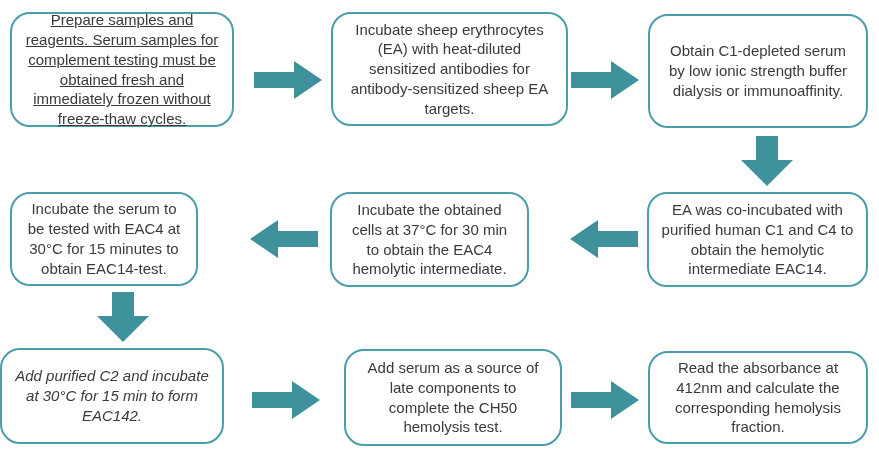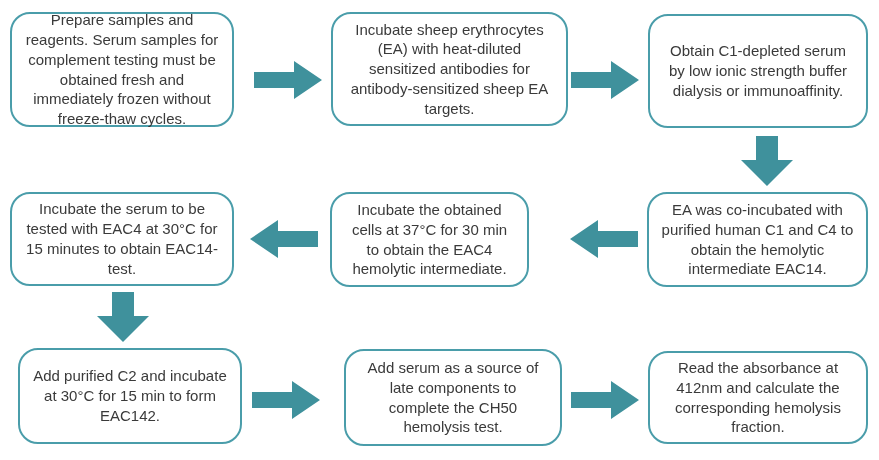--- a/index.html
+++ b/index.html
@@ -31,27 +31,27 @@
     line-height: 1.32;
   }
   .arrow {
     position: absolute;
     display: block;
   }
   .arrow polygon {
     fill: var(--arrow, #3f919c);
   }
   
-  .n1 { left: 10px;  top: 12px;  width: 224px; height: 115px; }
+  .n1 { left: 10px;  top: 12px;  width: 224px; height: 115px; text-decoration: underline; }
   .n2 { left: 331px; top: 12px;  width: 237px; height: 114px; }
   .n3 { left: 648px; top: 14px;  width: 220px; height: 114px; align-items: center; }
   .n4 { left: 647px; top: 192px; width: 221px; height: 95px; }
   .n5 { left: 330px; top: 192px; width: 199px; height: 95px; }
-  .n6 { left: 10px;  top: 192px; width: 224px; height: 94px; }
-  .n7 { left: 18px;  top: 348px; width: 224px; height: 96px; }
+  .n6 { left: 10px;  top: 192px; width: 188px; height: 94px; }
+  .n7 { left: 0;  top: 348px; width: 224px; height: 96px; font-style: italic; }
   .n8 { left: 331px; top: 349px; width: 218px; height: 97px; margin-left: 13px; }
   .n9 { left: 648px; top: 351px; width: 220px; height: 93px; align-items: center; }
   
   .a12 { left: 254px; top: 61px;  width: 68px; height: 38px; }
   .a23 { left: 571px; top: 61px;  width: 68px; height: 38px; }
   .a34 { left: 741px; top: 136px; width: 52px; height: 50px; }
   .a45 { left: 570px; top: 220px; width: 68px; height: 38px; }
   .a56 { left: 250px; top: 220px; width: 68px; height: 38px; }
   .a67 { left: 97px;  top: 292px; width: 52px; height: 50px; }
   .a78 { left: 252px; top: 381px; width: 68px; height: 38px; }

